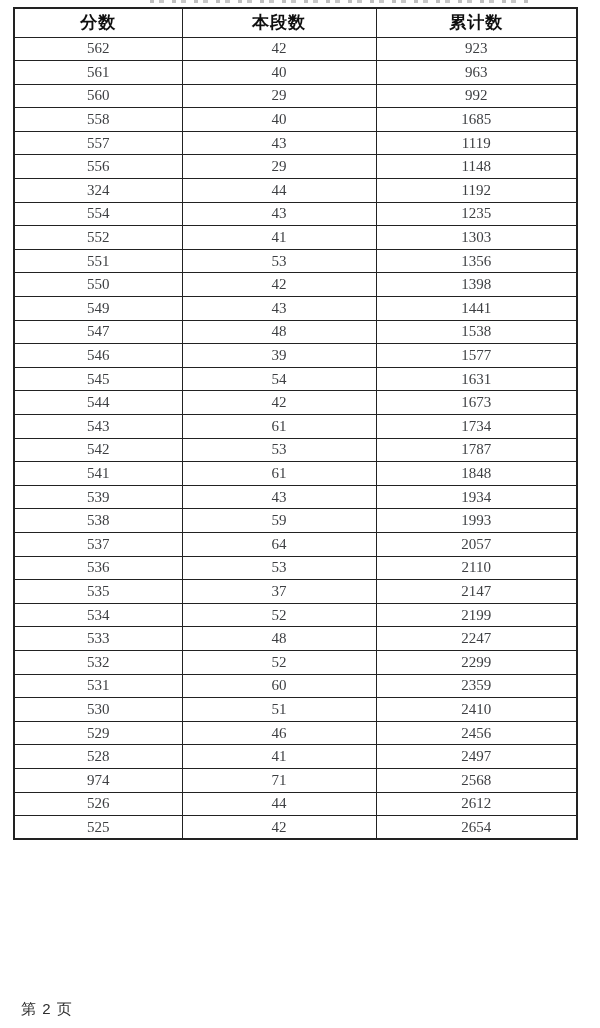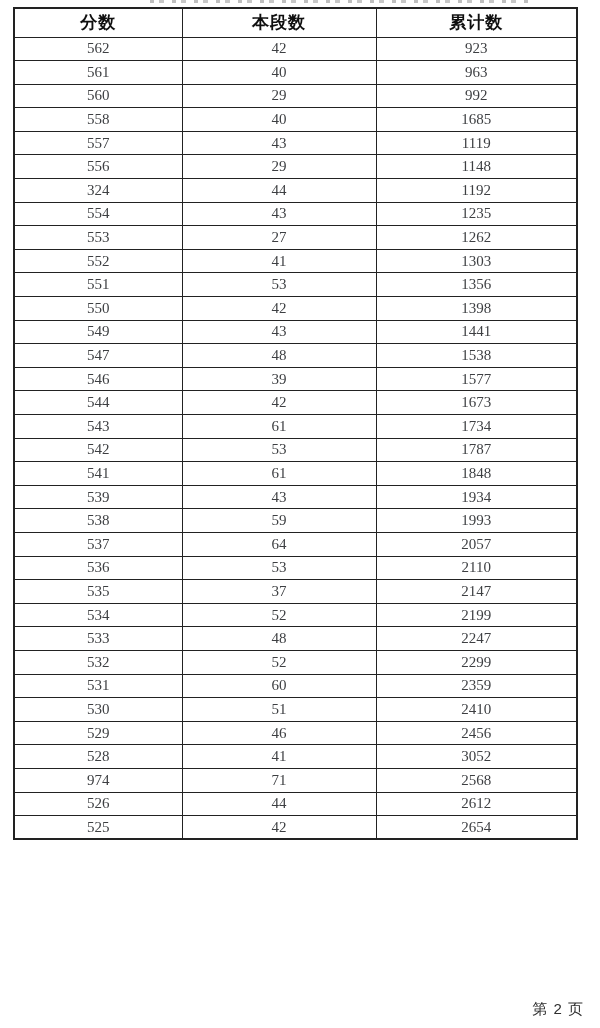--- a/index.html
+++ b/index.html
@@ -61,21 +61,21 @@
     height: 23.6px;
     font-size: 15px;
     color: var(--text-color);
     font-family: "Liberation Serif", "DejaVu Serif", serif;
   }
   .page-footer {
     position: absolute;
     left: 21px;
     top: 1000px;
     width: 563px;
-    text-align: right;
+    text-align: left;
     font-family: "Liberation Sans", "DejaVu Sans", sans-serif;
     font-size: 15px;
     color: #2e2e2e;
     letter-spacing: 1px;
   }
 </style>
 </head>
 <body>
 
 <div class="clipped-title"></div>
@@ -128,25 +128,20 @@
     <td>324</td>
     <td>44</td>
     <td>1192</td>
   </tr>
       <tr>
     <td>554</td>
     <td>43</td>
     <td>1235</td>
   </tr>
       <tr>
-    <td>553</td>
-    <td>27</td>
-    <td>1262</td>
-  </tr>
-      <tr>
     <td>552</td>
     <td>41</td>
     <td>1303</td>
   </tr>
       <tr>
     <td>551</td>
     <td>53</td>
     <td>1356</td>
   </tr>
       <tr>
@@ -163,20 +158,25 @@
     <td>547</td>
     <td>48</td>
     <td>1538</td>
   </tr>
       <tr>
     <td>546</td>
     <td>39</td>
     <td>1577</td>
   </tr>
       <tr>
+    <td>545</td>
+    <td>54</td>
+    <td>1631</td>
+  </tr>
+      <tr>
     <td>544</td>
     <td>42</td>
     <td>1673</td>
   </tr>
       <tr>
     <td>543</td>
     <td>61</td>
     <td>1734</td>
   </tr>
       <tr>
@@ -240,21 +240,21 @@
     <td>2410</td>
   </tr>
       <tr>
     <td>529</td>
     <td>46</td>
     <td>2456</td>
   </tr>
       <tr>
     <td>528</td>
     <td>41</td>
-    <td>3052</td>
+    <td>2497</td>
   </tr>
       <tr>
     <td>974</td>
     <td>71</td>
     <td>2568</td>
   </tr>
       <tr>
     <td>526</td>
     <td>44</td>
     <td>2612</td>

